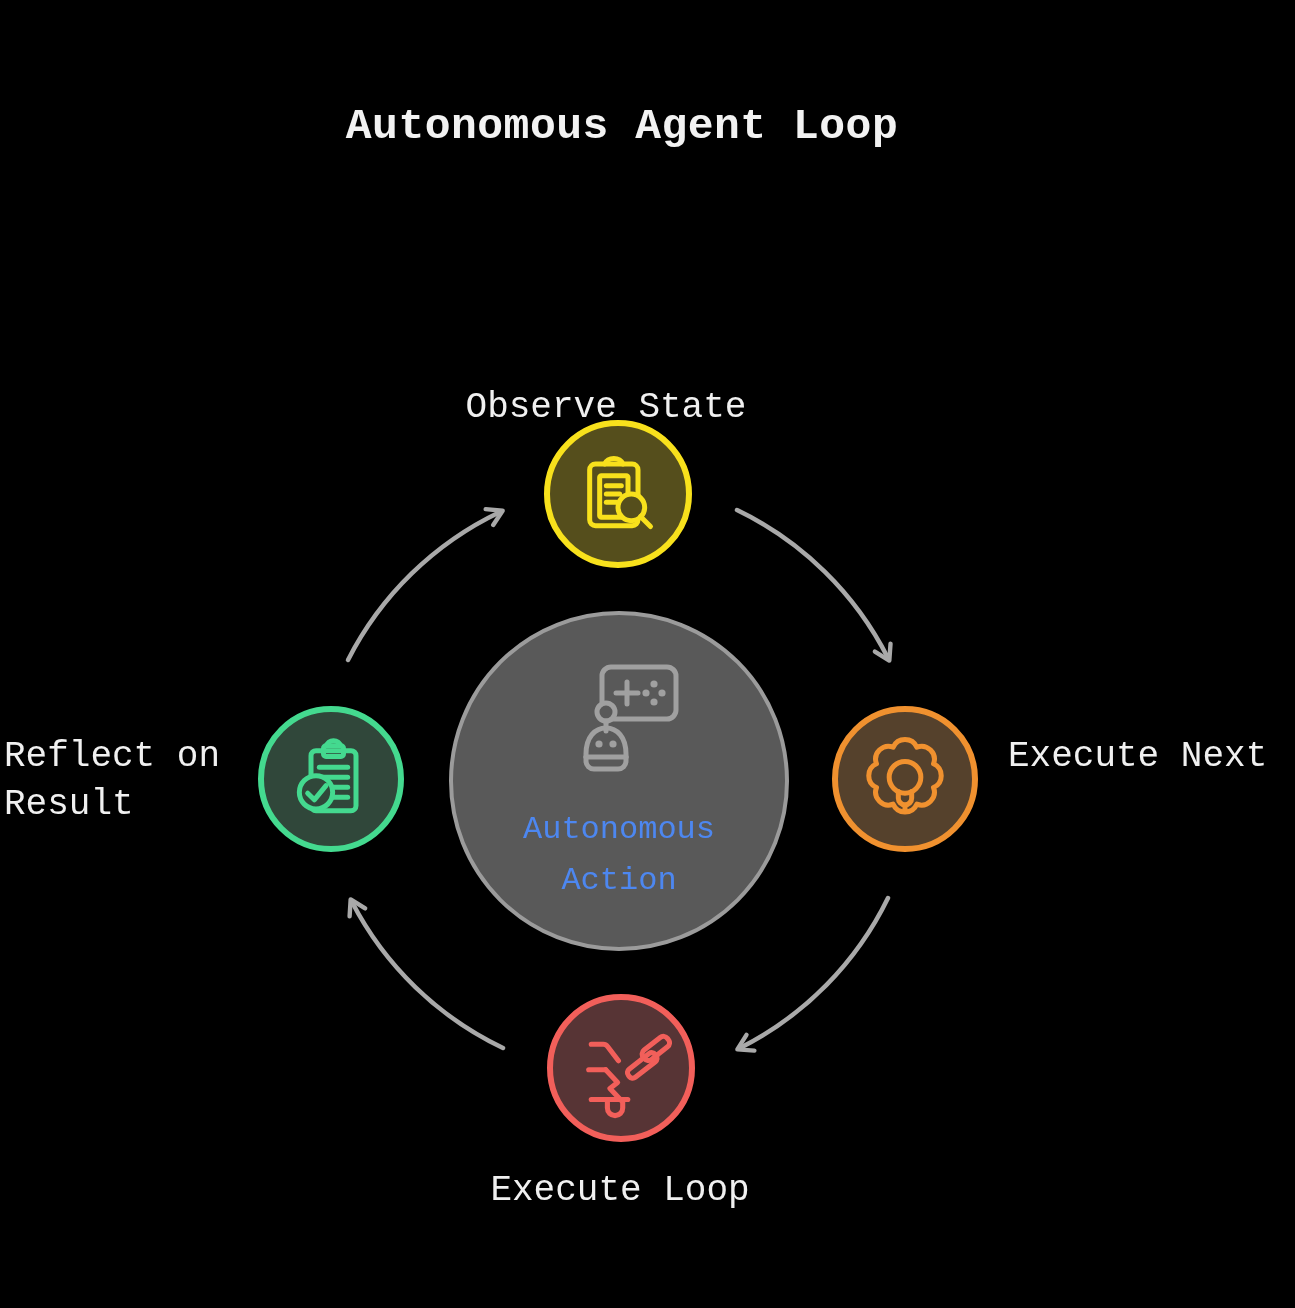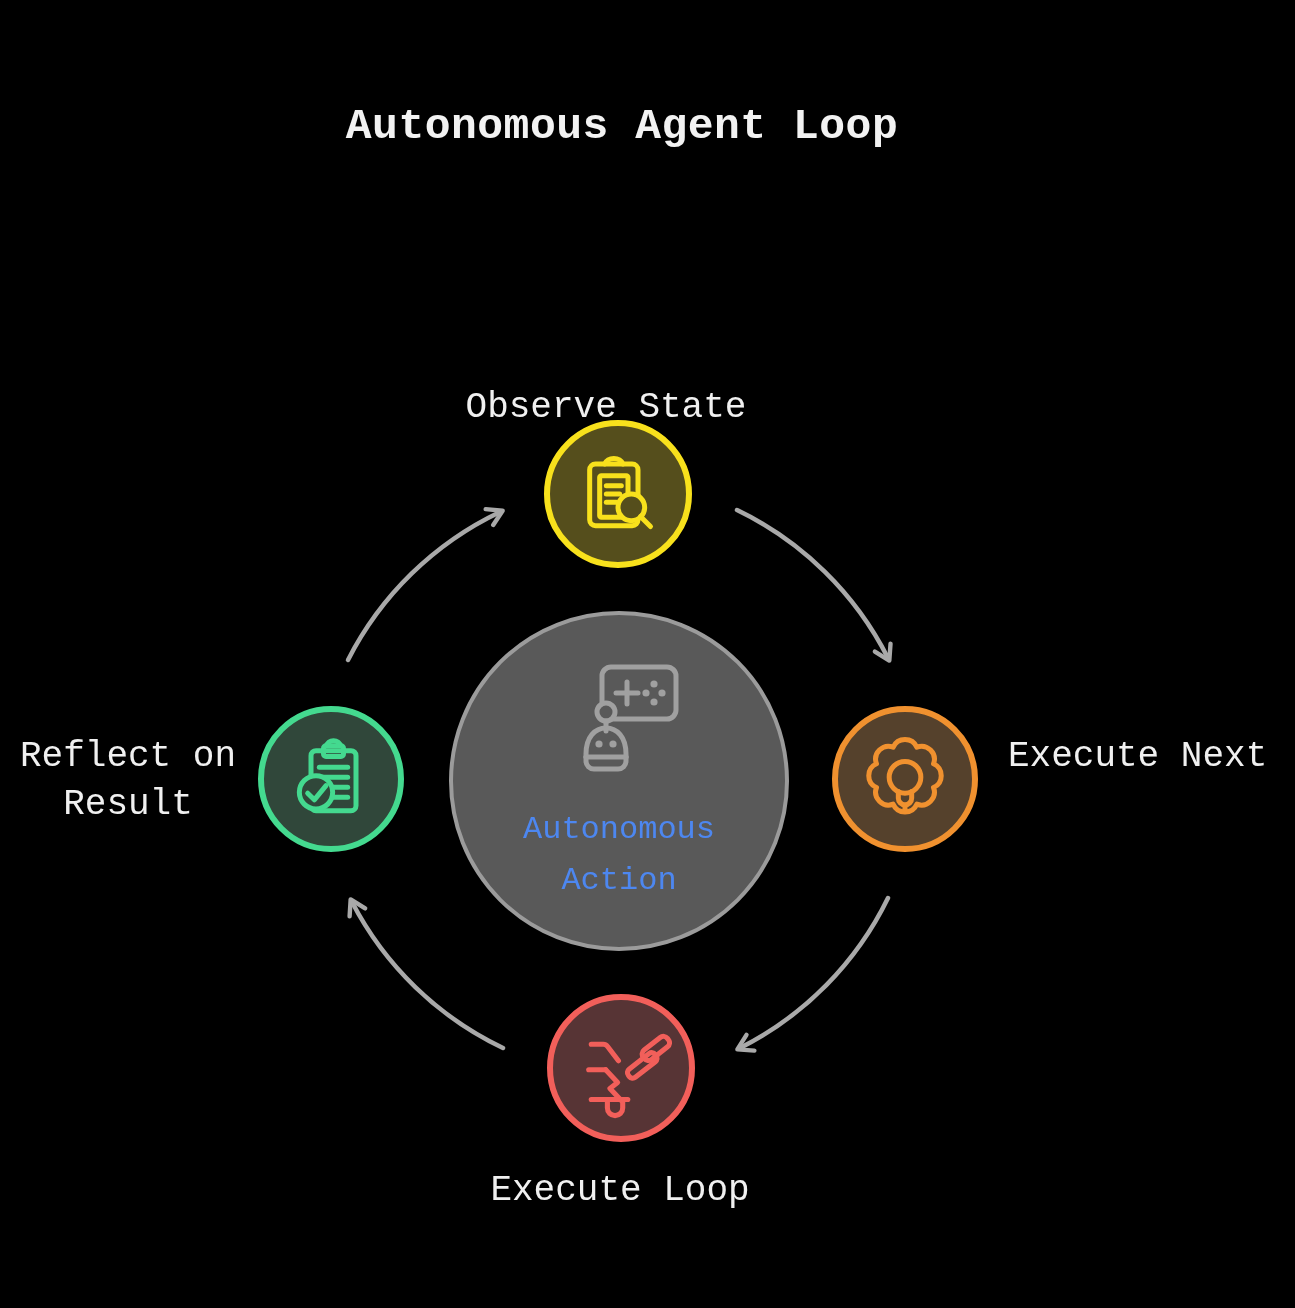--- a/index.html
+++ b/index.html
@@ -9,21 +9,21 @@
   }
   .title {
     position:absolute; left:0; top:102px; width:1244px; text-align:center;
     color:#f2f2f2; font-size:43px; font-weight:700; letter-spacing:.5px;
   }
   .node-label {
     position:absolute; color:#f0f0f0; font-size:36px; font-weight:500; line-height:48px;
   }
   .label-observe  { left:356px;  top:350px;  width:500px; text-align:center;margin-top:34px; }
   .label-reason   { left:1008px; top:733px;  text-align:left; }
-  .label-reflect  { left:12px;      top:733px;  width:232px; text-align:center; }
+  .label-reflect  { left:4px;      top:733px;  width:232px; text-align:left; }
   .label-execute  { left:370px;  top:1167px; width:500px; text-align:center; }
 
   .node {
     position:absolute; border-radius:50%; box-sizing:border-box;
     display:flex; align-items:center; justify-content:center;
   }
   .node-observe { left:544px; top:420px; width:148px; height:148px; border:6px solid #f8e11c; background:#554e1c; }
   .node-reason  { left:832px; top:706px; width:146px; height:146px; border:6px solid #f0912f; background:#55412c; }
   .node-execute { left:547px; top:994px; width:148px; height:148px; border:6px solid #f25f5a; background:#573435; }
   .node-reflect { left:258px; top:706px; width:146px; height:146px; border:6px solid #44d98f; background:#30473a; }

